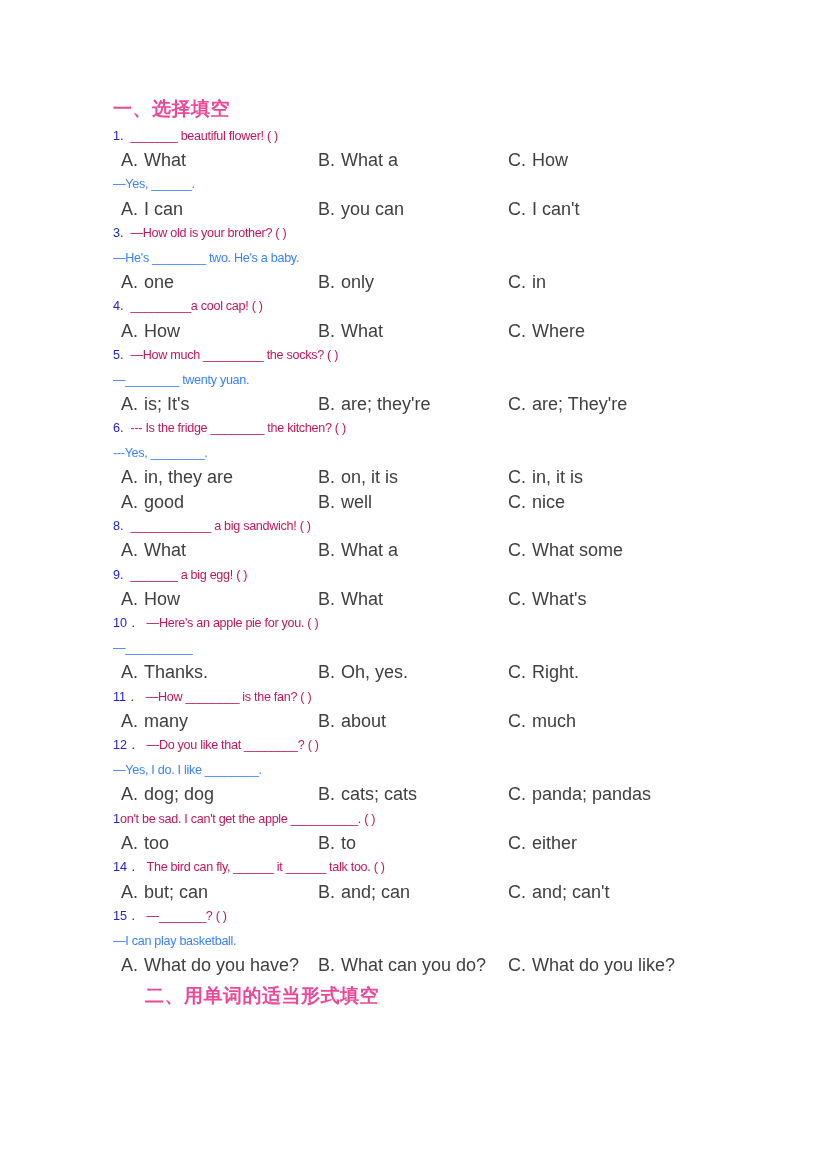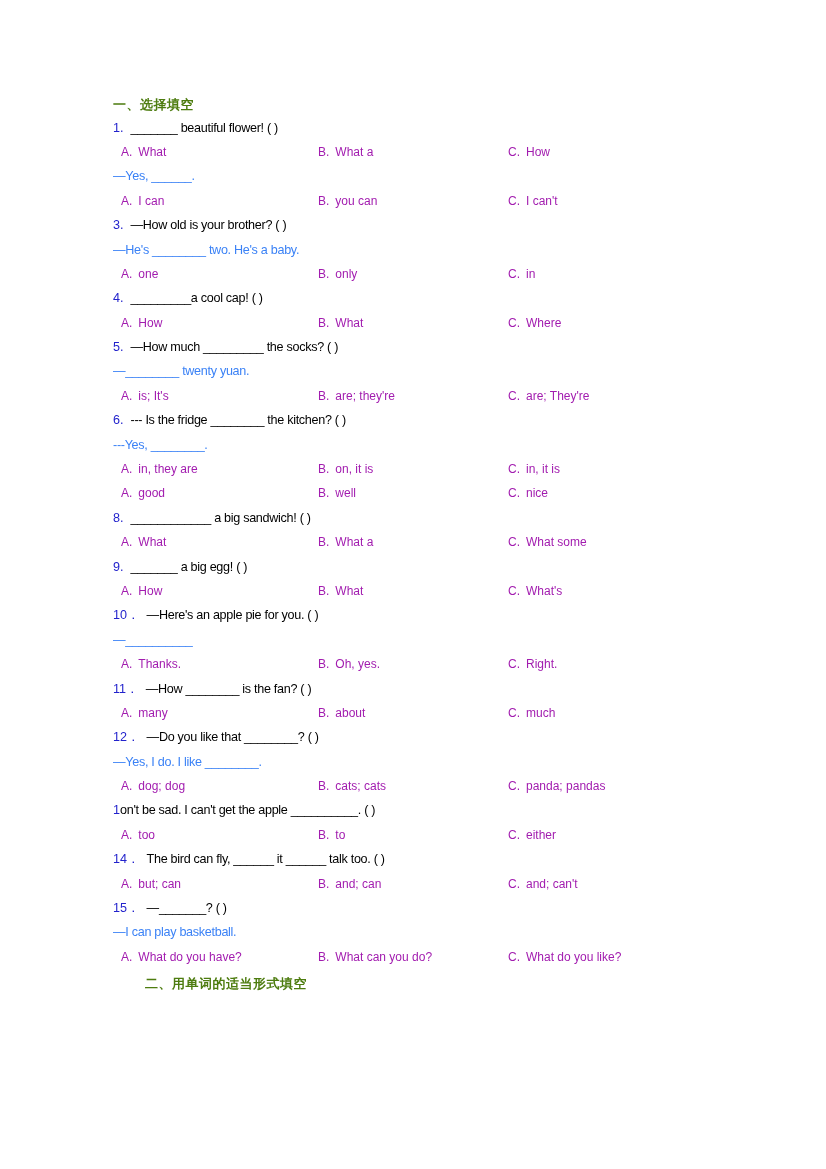--- a/index.html
+++ b/index.html
@@ -23,23 +23,23 @@
     height: 1169px;
     padding: 0;
   }
   .content {
     position: absolute;
     left: 113px;
     top: 96px;
     width: 600px;
   }
   .section-heading {
-    font-size: 13px;
+    font-size: 19px;
     font-weight: bold;
-    color: #4d7c0f;
+    color: #ec4899;
     letter-spacing: 0.5px;
     line-height: 1.35;
     margin: 0 0 2px 0;
     white-space: nowrap;
   }
   .section-heading.bottom {
     margin-top: 6px;
     margin-left: 32px;
   }
   .qline {
@@ -50,29 +50,29 @@
     color: #1a1a1a;
   }
   .qnum {
     color: #2222cc;
     font-size: 12.6px;
   }
   .qnum-partial {
     color: #2222cc;
   }
   .qtext {
-    color: #000000;
+    color: #be185d;
   }
   .optrow {
-    font-size: 12px;
+    font-size: 18px;
     line-height: 24.4px;
     height: 24.4px;
     position: relative;
     white-space: nowrap;
-    color: #a21caf;
+    color: #404040;
   }
   .opt {
     position: absolute;
     top: 0;
   }
   .opt-a { left: 8px; }
   .opt-b { left: 205px; }
   .opt-c { left: 395px; }
   .opt-letter { }
   .opt-text { margin-left: 6px; }

